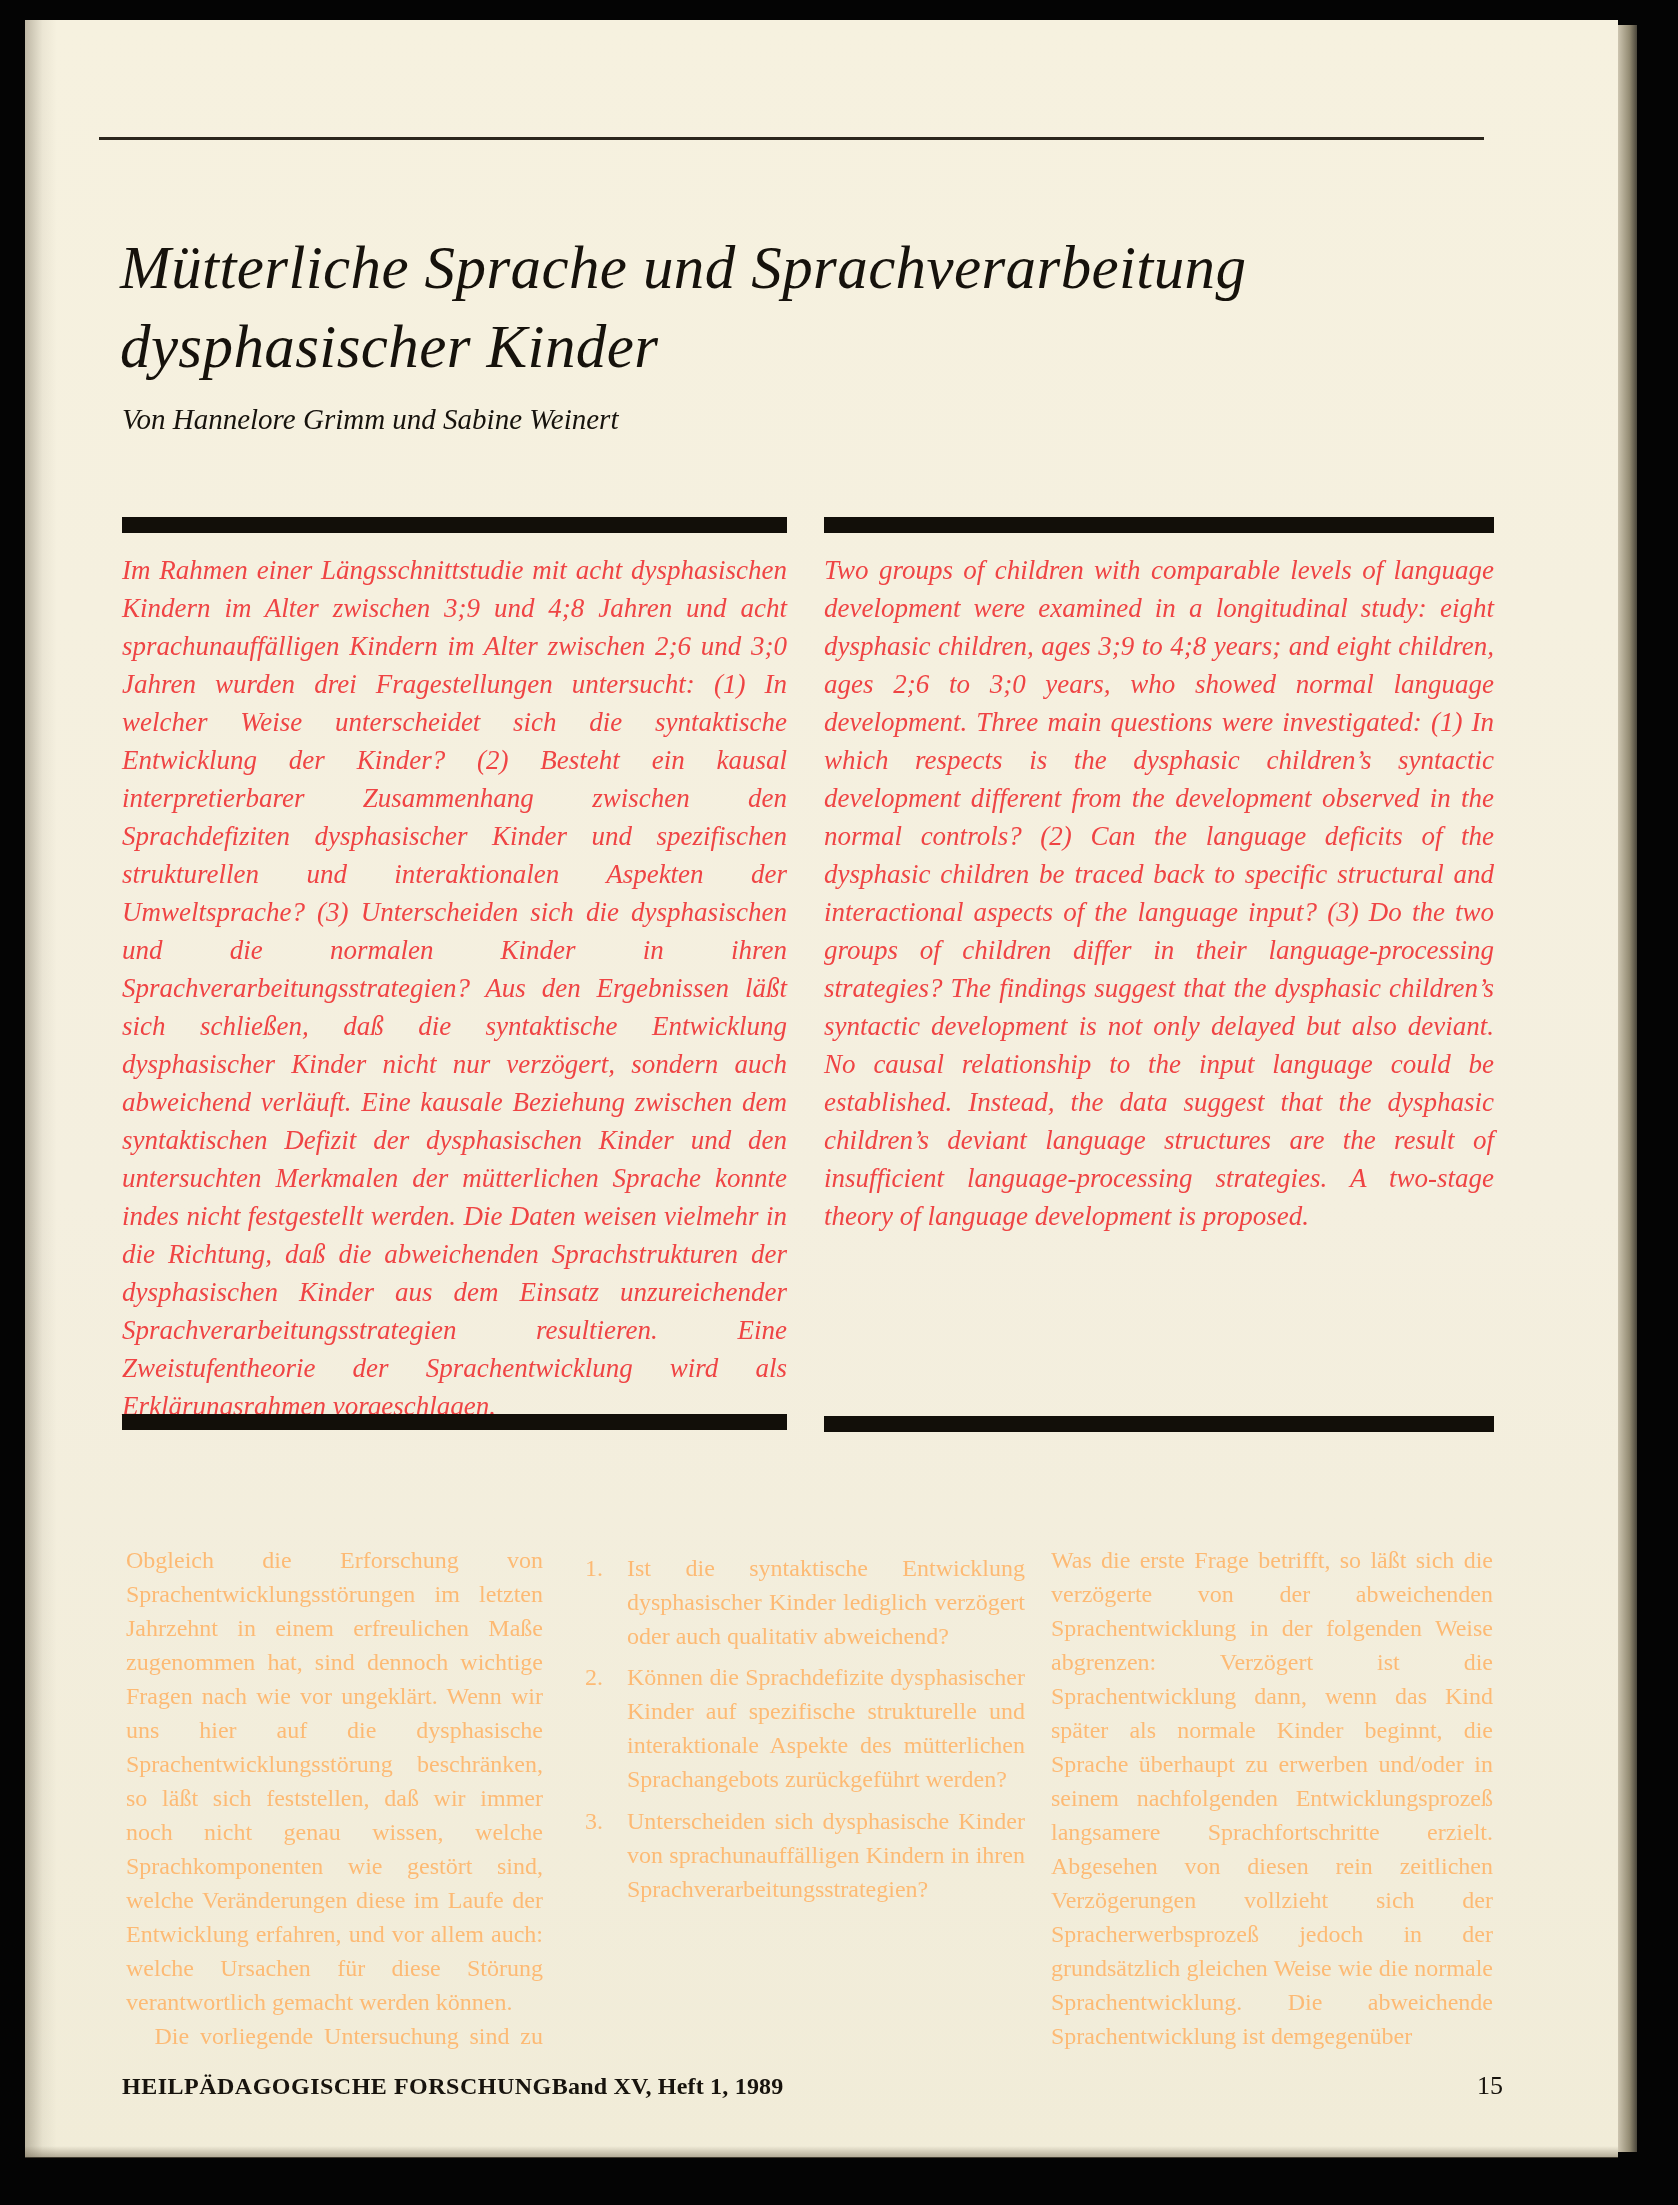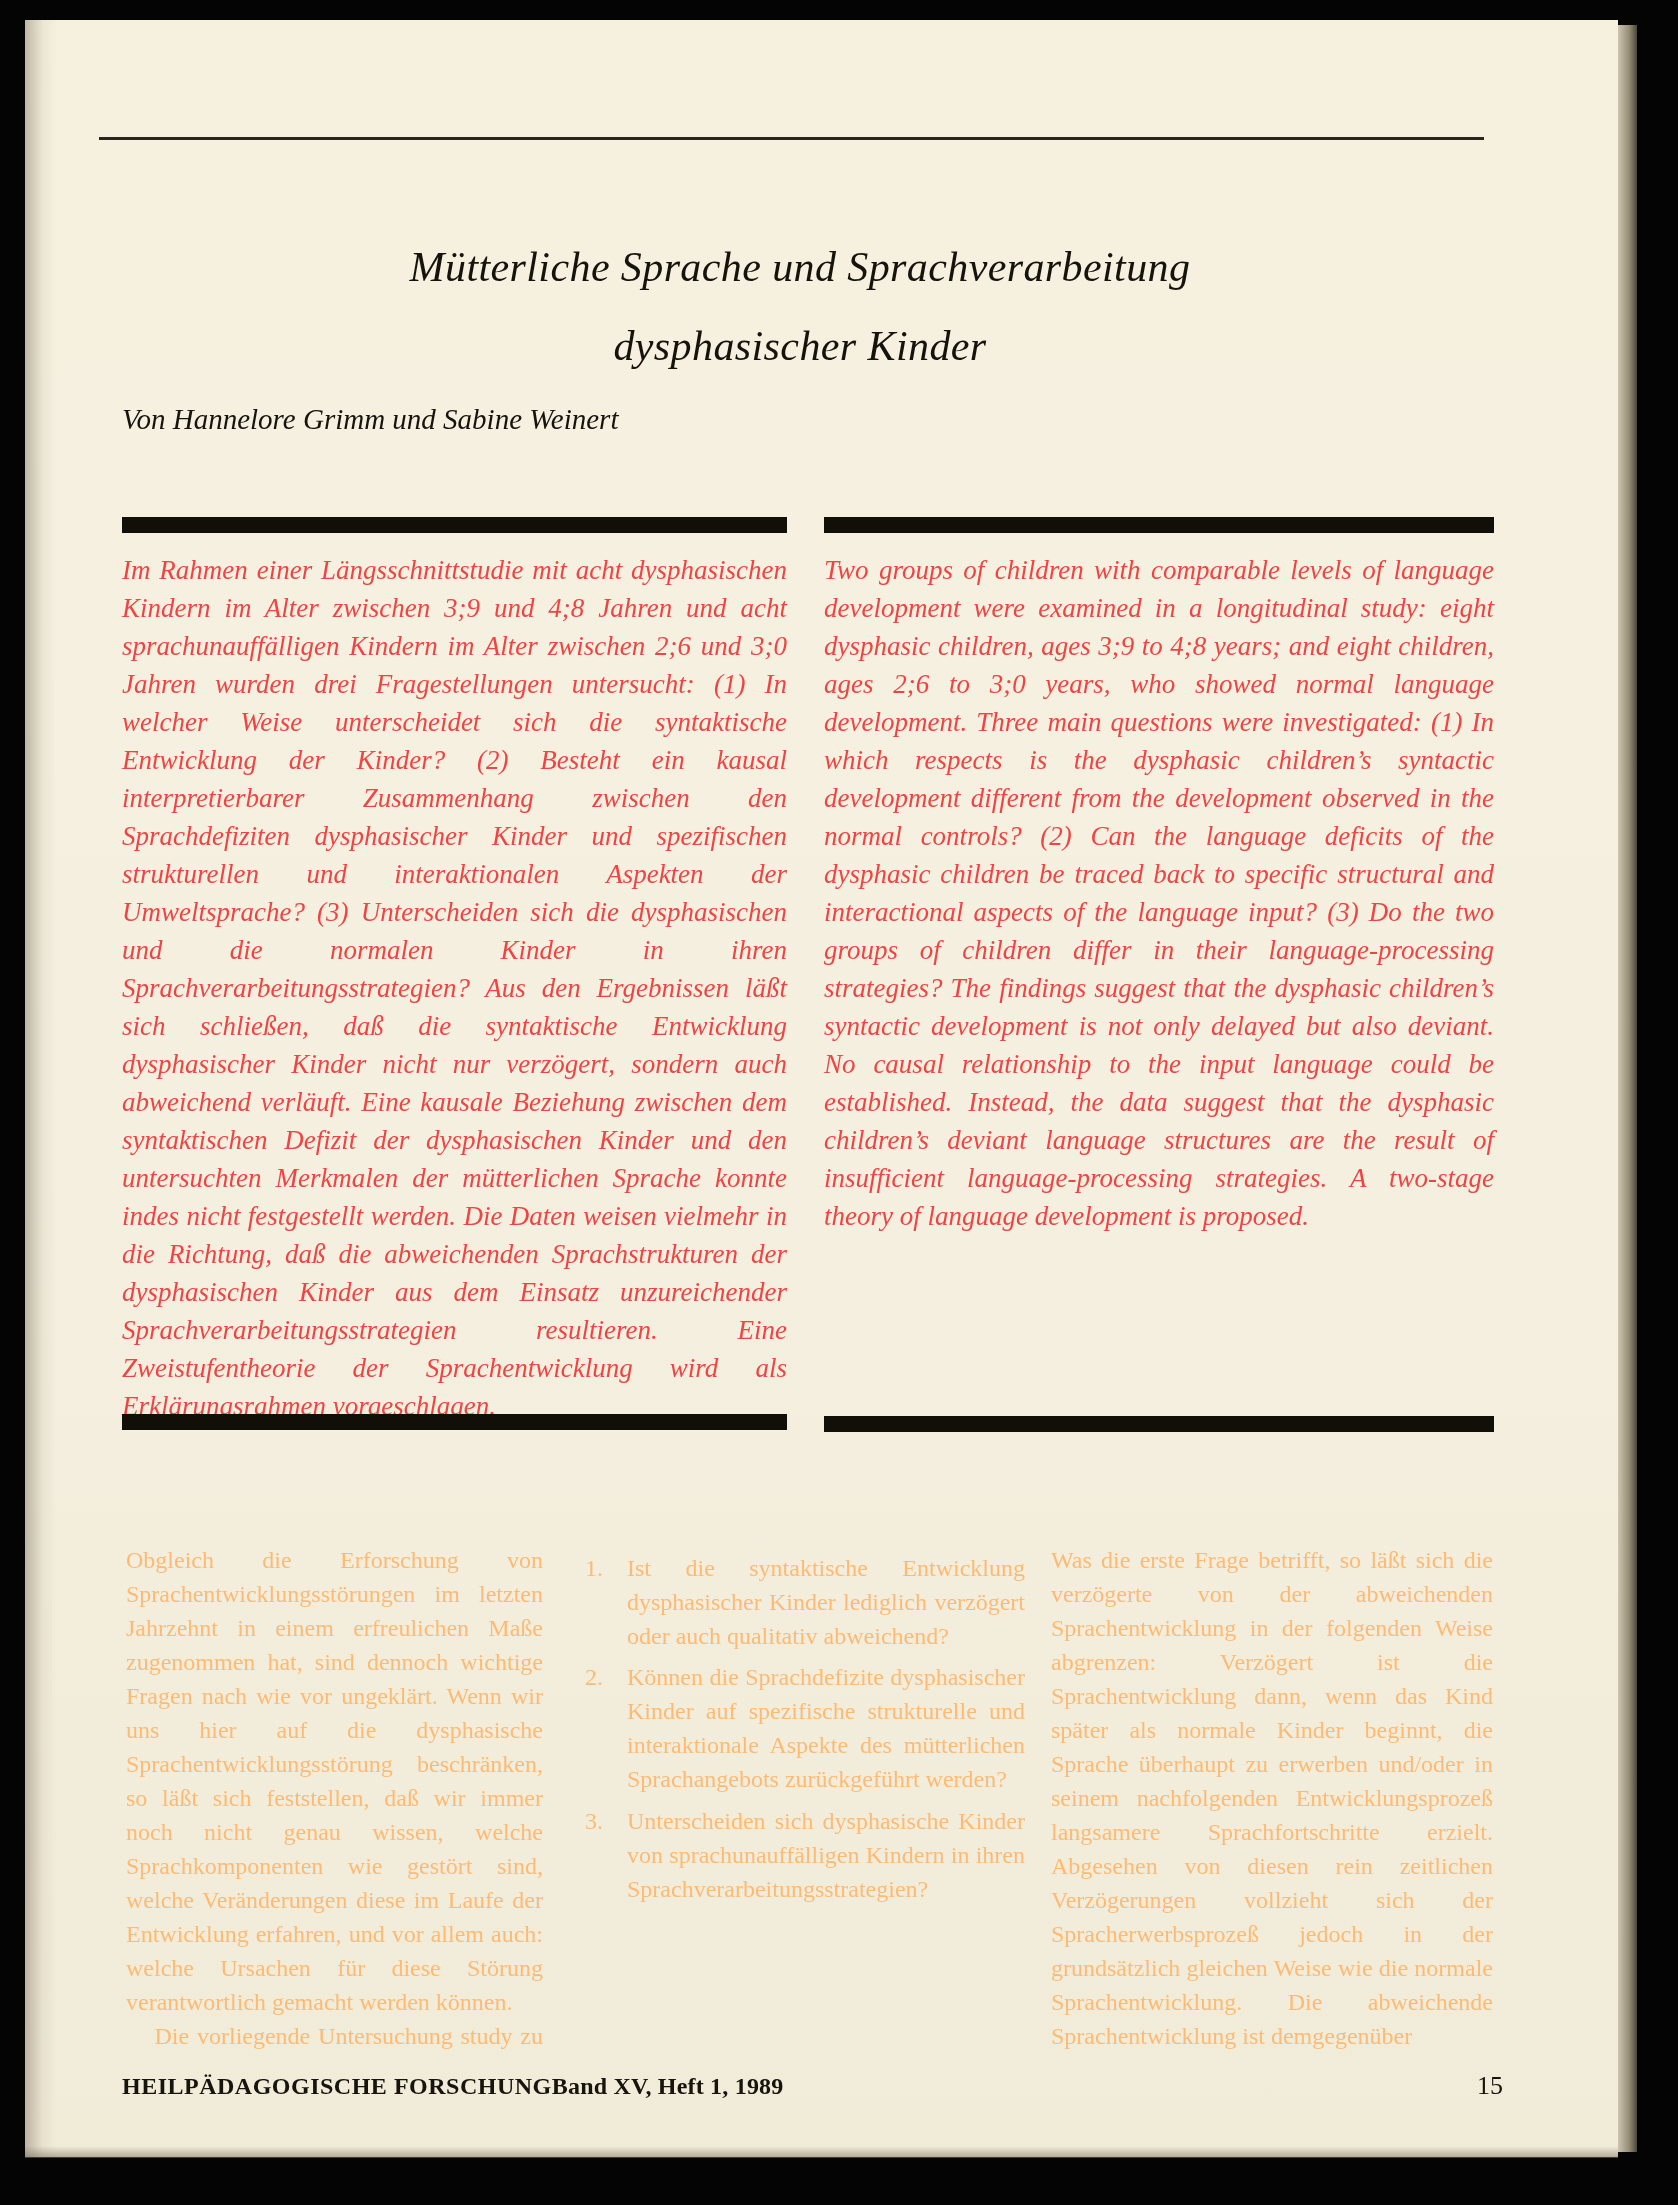--- a/index.html
+++ b/index.html
@@ -36,26 +36,25 @@
     width: 1593px; height: 11.8px;
     background: linear-gradient(180deg, rgba(120,110,90,0) 0%, rgba(120,110,90,0.55) 100%);
   }
   .rule-thin  { position: absolute; background: #2b261c; }
   .rule-thick { position: absolute; background: #120f09; }
 
   .title {
     position: absolute;
     left: 120px; top: 228px;
     width: 1360px;
-    font-size: 42px;
+    font-size: 61px;
     line-height: 79px;
     font-style: italic;
     letter-spacing: 0.4px;
     color: #16120c;
-    text-align: center;
   }
   .byline {
     position: absolute;
     left: 122px; top: 401px;
     width: 1007px;
     font-size: 29px;
     line-height: 37px;
     font-style: italic;
   }
 
@@ -132,21 +131,21 @@
   <div class="rule-thick" style="left:122px; top:517px; width:665px; height:16px;"></div>
   <div class="abstract" id="abs-de" lang="de">Im Rahmen einer Längsschnittstudie mit acht dysphasischen Kindern im Alter zwischen 3;9 und 4;8 Jahren und acht sprachunauffälligen Kindern im Alter zwischen 2;6 und 3;0 Jahren wurden drei Fragestellungen untersucht: (1) In welcher Weise unterscheidet sich die syntaktische Entwicklung der Kinder? (2) Besteht ein kausal interpretierbarer Zusammenhang zwischen den Sprachdefiziten dysphasischer Kinder und spezifischen strukturellen und interaktionalen Aspekten der Umweltsprache? (3) Unterscheiden sich die dysphasischen und die normalen Kinder in ihren Sprachverarbeitungsstrategien? Aus den Ergebnissen läßt sich schließen, daß die syntaktische Entwicklung dysphasischer Kinder nicht nur verzögert, sondern auch abweichend verläuft. Eine kausale Beziehung zwischen dem syntaktischen Defizit der dysphasischen Kinder und den untersuchten Merkmalen der mütterlichen Sprache konnte indes nicht festgestellt werden. Die Daten weisen vielmehr in die Richtung, daß die abweichenden Sprachstrukturen der dysphasischen Kinder aus dem Einsatz unzureichender Sprachverarbeitungsstrategien resultieren. Eine Zweistufentheorie der Sprachentwicklung wird als Erklärungsrahmen vorgeschlagen.</div>
   <div class="rule-thick" style="left:122px; top:1414px; width:665px; height:16px;"></div>
 
   <div class="rule-thick" style="left:824px; top:517px; width:670px; height:16px;"></div>
   <div class="abstract" id="abs-en" lang="en">Two groups of children with comparable levels of language development were examined in a longitudinal study: eight dysphasic children, ages 3;9 to 4;8 years; and eight children, ages 2;6 to 3;0 years, who showed normal language development. Three main questions were investigated: (1) In which respects is the dysphasic children’s syntactic development different from the development observed in the normal controls? (2) Can the language deficits of the dysphasic children be traced back to specific structural and interactional aspects of the language input? (3) Do the two groups of children differ in their language-processing strategies? The findings suggest that the dysphasic children’s syntactic development is not only delayed but also deviant. No causal relationship to the input language could be established. Instead, the data suggest that the dysphasic children’s deviant language structures are the result of insufficient language-processing strategies. A two-stage theory of language development is proposed.</div>
   <div class="rule-thick" style="left:824px; top:1416px; width:670px; height:16px;"></div>
 
   <div class="bodycol" id="col1" lang="de">
     <div>Obgleich die Erforschung von Sprachentwicklungsstörungen im letzten Jahrzehnt in einem erfreulichen Maße zugenommen hat, sind dennoch wichtige Fragen nach wie vor ungeklärt. Wenn wir uns hier auf die dysphasische Sprachentwicklungsstörung beschränken, so läßt sich feststellen, daß wir immer noch nicht genau wissen, welche Sprachkomponenten wie gestört sind, welche Veränderungen diese im Laufe der Entwicklung erfahren, und vor allem auch: welche Ursachen für diese Störung verantwortlich gemacht werden können.</div>
-    <div class="p-cont">Die vorliegende Untersuchung study zu</div>
+    <div class="p-cont">Die vorliegende Untersuchung sind zu</div>
   </div>
 
   <div class="bodycol" id="col2" lang="de">
     <div class="qitem">
       <span class="qnum">1.</span>
       <div class="qtext">Ist die syntaktische Entwicklung dysphasischer Kinder lediglich verzögert oder auch qualitativ abweichend?</div>
     </div>
     <div class="qitem">
       <span class="qnum">2.</span>
       <div class="qtext">Können die Sprachdefizite dysphasischer Kinder auf spezifische strukturelle und interaktionale Aspekte des mütterlichen Sprachangebots zurückgeführt werden?</div>

